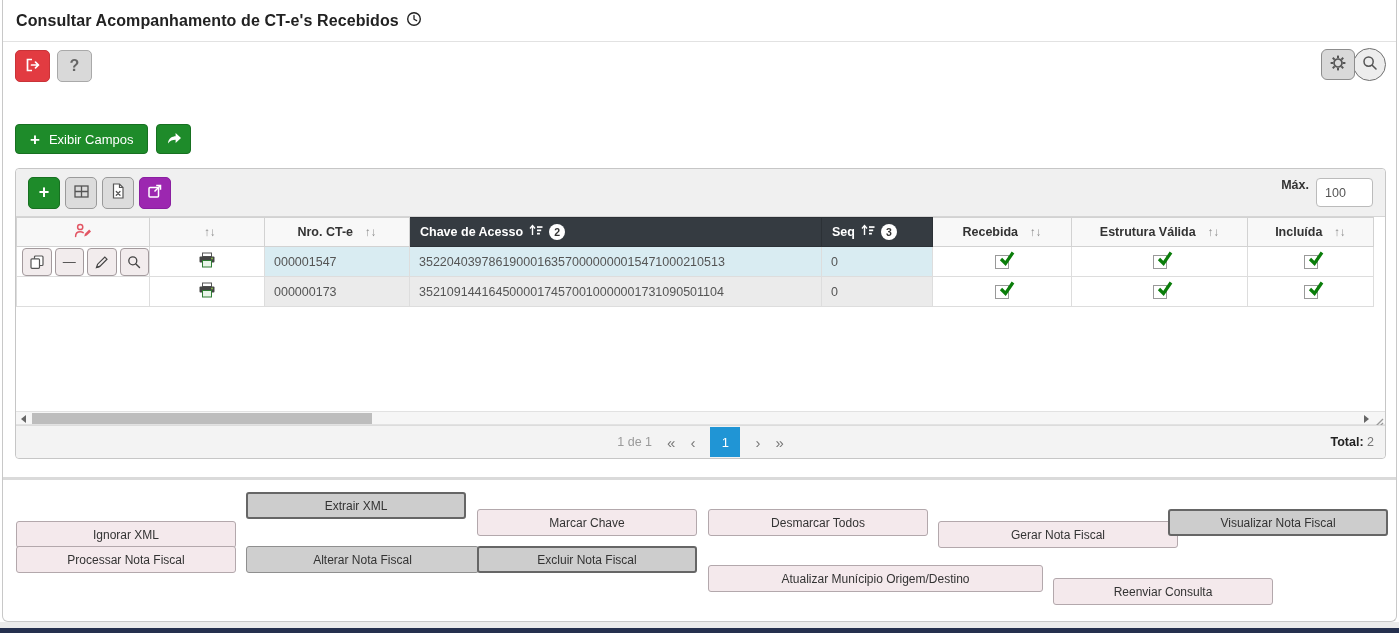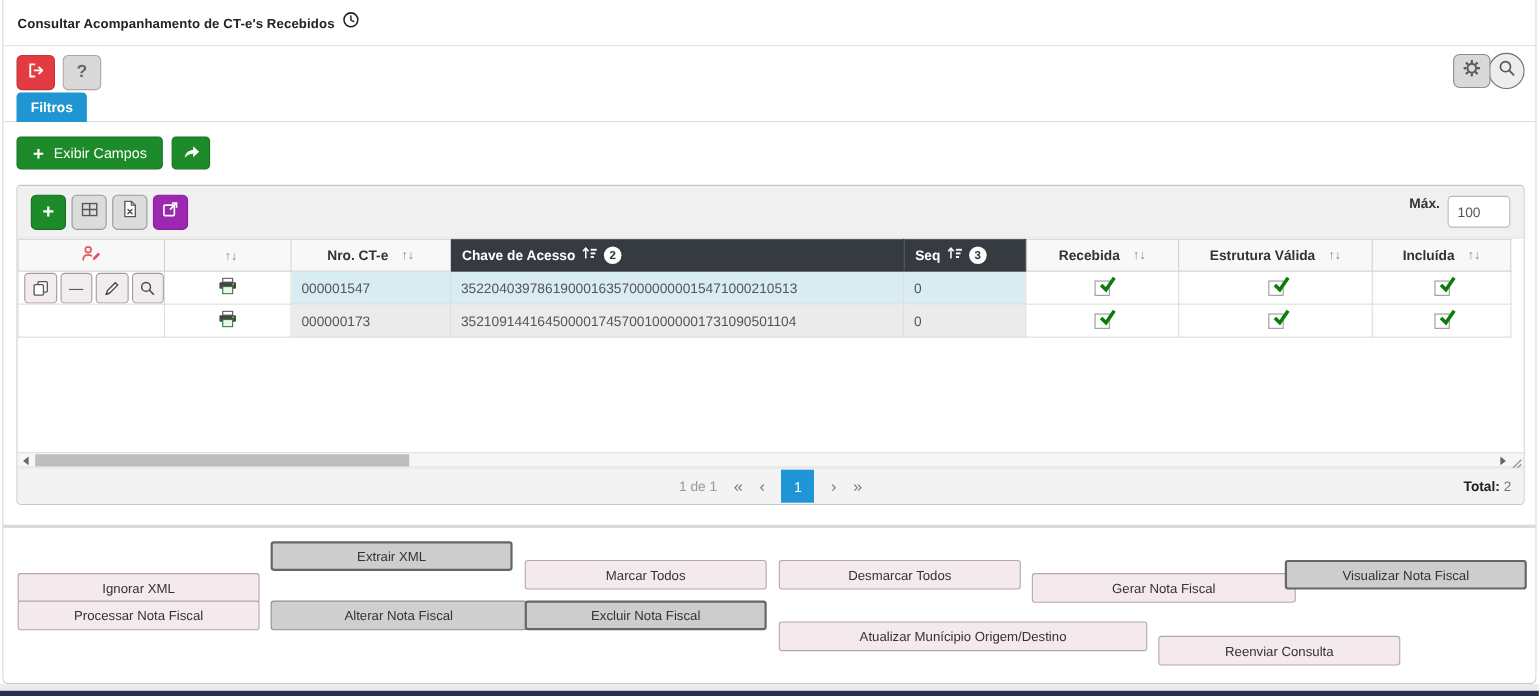--- a/index.html
+++ b/index.html
@@ -11,21 +11,21 @@
     overflow:hidden;
   }
   .card {
     position:absolute; left:2px; top:0; width:1395px; height:622px;
     background:#fff; border:1px solid #c8c8c8; border-top:none;
     border-radius:0 0 6px 6px;
   }
   
   .title-bar { position:absolute; top:0; left:0; right:0; height:42px;
     border-bottom:1px solid #e2e2e2; display:flex; align-items:center; padding:0 13px; gap:7px; }
-  .title { font-size:12px; font-weight:bold; color:#222; letter-spacing:.1px; }
+  .title { font-size:16px; font-weight:bold; color:#222; letter-spacing:.1px; }
   
   .top-toolbar { position:absolute; top:50px; left:12px; display:flex; gap:7px; }
   .sq-btn { width:35px; height:32px; border-radius:5px; display:flex; align-items:center; justify-content:center;
     font-size:15px; cursor:pointer; }
   .btn-exit { background:#e23b41; border:1px solid #c93338; }
   .btn-help { background:#d9d9d9; border:1px solid #a9a9a9; color:#666; font-weight:bold; font-size:16px; }
   .settings-group { position:absolute; top:48px; right:10px; display:flex; align-items:center; }
   .btn-gear { width:34px; height:31px; background:#d9d9d9; border:1px solid #8d8d8d; border-radius:6px;
     display:flex; align-items:center; justify-content:center; position:relative; z-index:2; }
   .btn-search-round { width:33px; height:33px; background:#ededed; border:1px solid #6f6f6f; border-radius:50%;
@@ -157,23 +157,20 @@
     <div class="btn-search-round">
       <span>
         <svg width="16" height="16" viewBox="0 0 16 16">
             <circle cx="6.6" cy="6.6" r="4.6" fill="none" stroke="#555" stroke-width="1.5"></circle>
             <path d="M10.2 10.2 L14 14" stroke="#555" stroke-width="1.6" stroke-linecap="round"></path>
           </svg>
       </span>
     </div>
   </div>
 
-  <div class="tab-row">
-    <span class="tab-active">Filtros</span>
-  </div>
 
   <div class="filter-actions">
     <div class="btn-green">
       <span class="plus">+</span>
       <span>Exibir Campos</span>
     </div>
     <div class="btn-green btn-green-sq">
       <span>
         <svg width="18" height="16" viewBox="0 0 18 16">
             <path d="M3 13.5 C3.4 8 7.6 6.4 10.6 6.3 L10.6 3 L16 8 L10.6 13 L10.6 9.7 C7.6 9.7 4.8 10.6 3 13.5 Z" fill="#fff"></path>
@@ -411,21 +408,21 @@
       <span class="pg-arrow">›</span>
       <span class="pg-arrow">»</span>
       <span class="pg-total"><b>Total:</b> <span>2</span></span>
     </div>
   </div>
 
   <div class="divider"></div>
 
   <div class="bottom-btn btn-pink" style="top:509px; left:13px;  width:220px;margin-top:12px;">Ignorar XML</div>
   <div class="bottom-btn btn-gray-strong" style="top:492px; left:243px; width:220px;">Extrair XML</div>
-  <div class="bottom-btn btn-pink" style="top:509px; left:474px; width:220px;">Marcar Todos</div>
+  <div class="bottom-btn btn-pink" style="top:509px; left:474px; width:220px;">Marcar Chave</div>
   <div class="bottom-btn btn-pink" style="top:509px; left:705px; width:220px;">Desmarcar Todos</div>
   <div class="bottom-btn btn-pink" style="top:509px; left:935px; width:240px;margin-top:12px;">Gerar Nota Fiscal</div>
   <div class="bottom-btn btn-gray-strong" style="top:509px; left:1165px;width:220px;">Visualizar Nota Fiscal</div>
 
   <div class="bottom-btn btn-pink" style="top:546px; left:13px;  width:220px;">Processar Nota Fiscal</div>
   <div class="bottom-btn btn-gray2" style="top:546px; left:243px; width:233px;">Alterar Nota Fiscal</div>
   <div class="bottom-btn btn-gray-strong" style="top:546px; left:474px; width:220px;">Excluir Nota Fiscal</div>
   <div class="bottom-btn btn-pink" style="top:546px; left:705px; width:335px;margin-top:19px;">Atualizar Munícipio Origem/Destino</div>
   <div class="bottom-btn btn-pink" style="top:546px; left:1050px;width:220px;margin-top:32px;">Reenviar Consulta</div>
 

